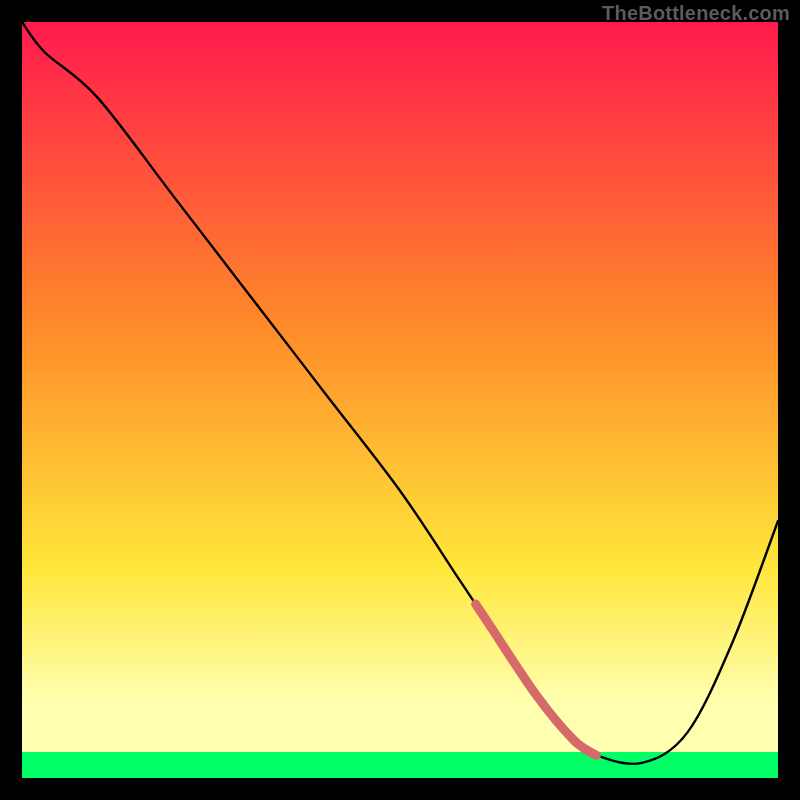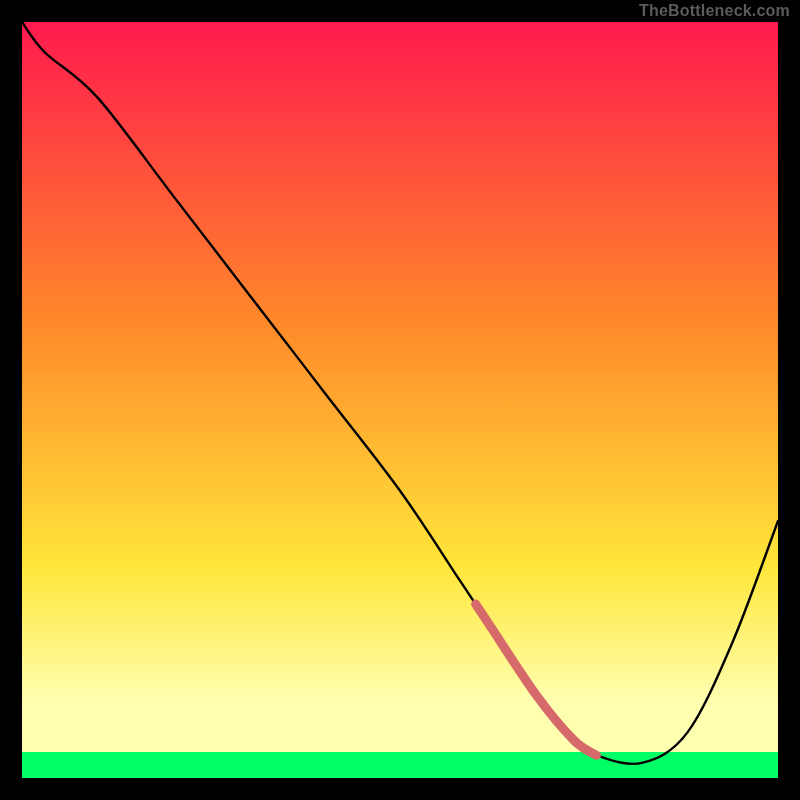--- a/index.html
+++ b/index.html
@@ -23,21 +23,21 @@
     left: 0;
     top: 0;
     width: 100%;
     height: 100%;
   }
   .watermark {
     position: absolute;
     right: 10px;
     top: 2px;
     font-family: Arial, Helvetica, sans-serif;
-    font-size: 16px;
+    font-size: 20px;
     font-weight: 600;
     color: #5b5b5b;
     letter-spacing: 0.2px;
   }
   svg.curve {
     position: absolute;
     left: 0;
     top: 0;
     width: 756px;
     height: 756px;

